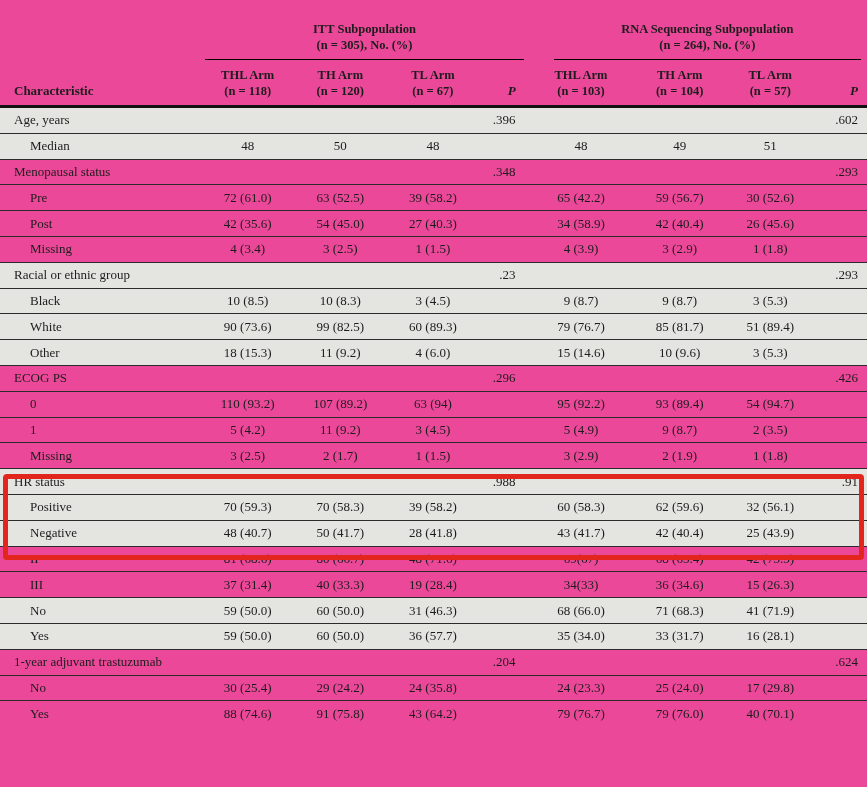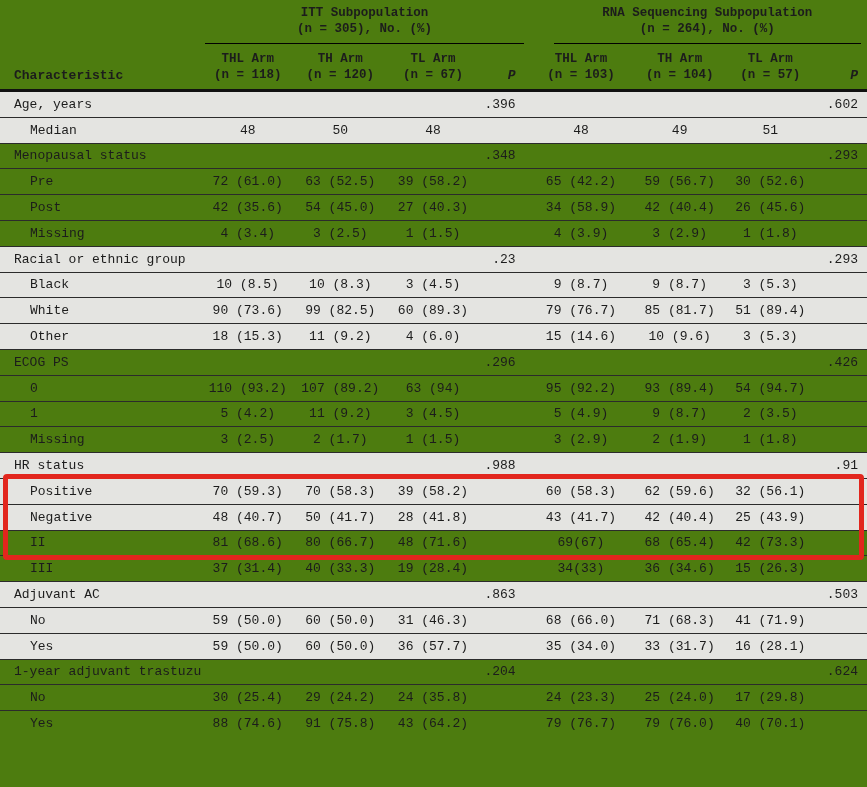--- a/index.html
+++ b/index.html
@@ -1,21 +1,21 @@
 <!DOCTYPE html>
 <html><head>
 <meta charset="utf-8">
 <style>
   html, body { margin: 0; padding: 0; background: #ffffff; }
   .page {
     position: relative;
     width: 867px;
     height: 787px;
-    background: #4d7c0f;
-    font-family: Liberation Mono, monospace;
+    background: #ec4899;
+    font-family: Liberation Serif, serif;
     color: #1c1c1c;
     overflow: hidden;
   }
   table.char-table {
     border-collapse: collapse;
     table-layout: fixed;
     width: 867px;
   }
   col.c-char { width: 200px; }
   col.c-arm  { width: 92px; }
@@ -26,21 +26,21 @@
 
   thead th { font-weight: bold; padding: 0; vertical-align: bottom; }
   .group-head { text-align: center; padding-top: 5px; }
   .group-inner {
     font-size: 12.5px;
     line-height: 1.3;
     padding-bottom: 5px;
     border-bottom: 1.5px solid #000;
   }
   .group-inner.itt { margin: 0 4px; }
-  .group-inner.rna { margin-left: 26px; margin-right: 6px; }
+  .group-inner.rna { margin-left: 26px; margin-right: 6px; margin-top: 16px; }
 
   tr.colhead-row th { padding-top: 7px; padding-bottom: 6px; border-bottom: 3px solid #111; margin-top: 32px; }
   th.char-head { text-align: left; font-size: 13px; padding-left: 14px; }
   th.arm-head { text-align: center; font-size: 12.5px; line-height: 1.3; }
   th.p-head { text-align: right; font-style: italic; font-size: 13px; }
   th.p-head.p1 { padding-right: 12px; }
   th.p-head.p2 { padding-right: 9px; }
 
   tbody td {
     height: 24.8px;
@@ -334,31 +334,20 @@
           <td class="num">37 (31.4)</td>
           <td class="num">40 (33.3)</td>
           <td class="num">19 (28.4)</td>
           <td class="p p1"></td>
           <td class="num">34(33)</td>
           <td class="num">36 (34.6)</td>
           <td class="num">15 (26.3)</td>
           <td class="p p2"></td>
         </tr>
         <tr class="shaded">
-          <td class="char">Adjuvant AC</td>
-          <td class="num"></td>
-          <td class="num"></td>
-          <td class="num"></td>
-          <td class="p p1">.863</td>
-          <td class="num"></td>
-          <td class="num"></td>
-          <td class="num"></td>
-          <td class="p p2">.503</td>
-        </tr>
-        <tr class="shaded">
           <td class="char indent">No</td>
           <td class="num">59 (50.0)</td>
           <td class="num">60 (50.0)</td>
           <td class="num">31 (46.3)</td>
           <td class="p p1"></td>
           <td class="num">68 (66.0)</td>
           <td class="num">71 (68.3)</td>
           <td class="num">41 (71.9)</td>
           <td class="p p2"></td>
         </tr>

